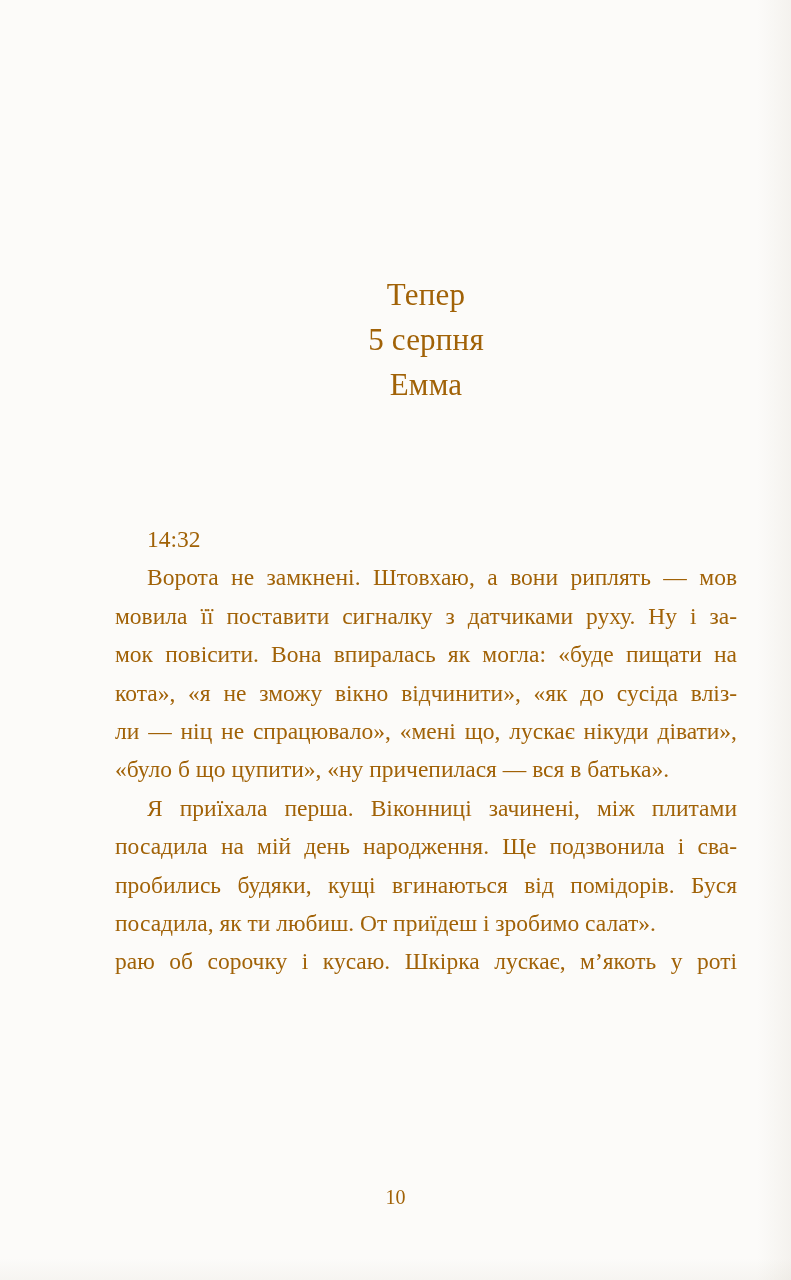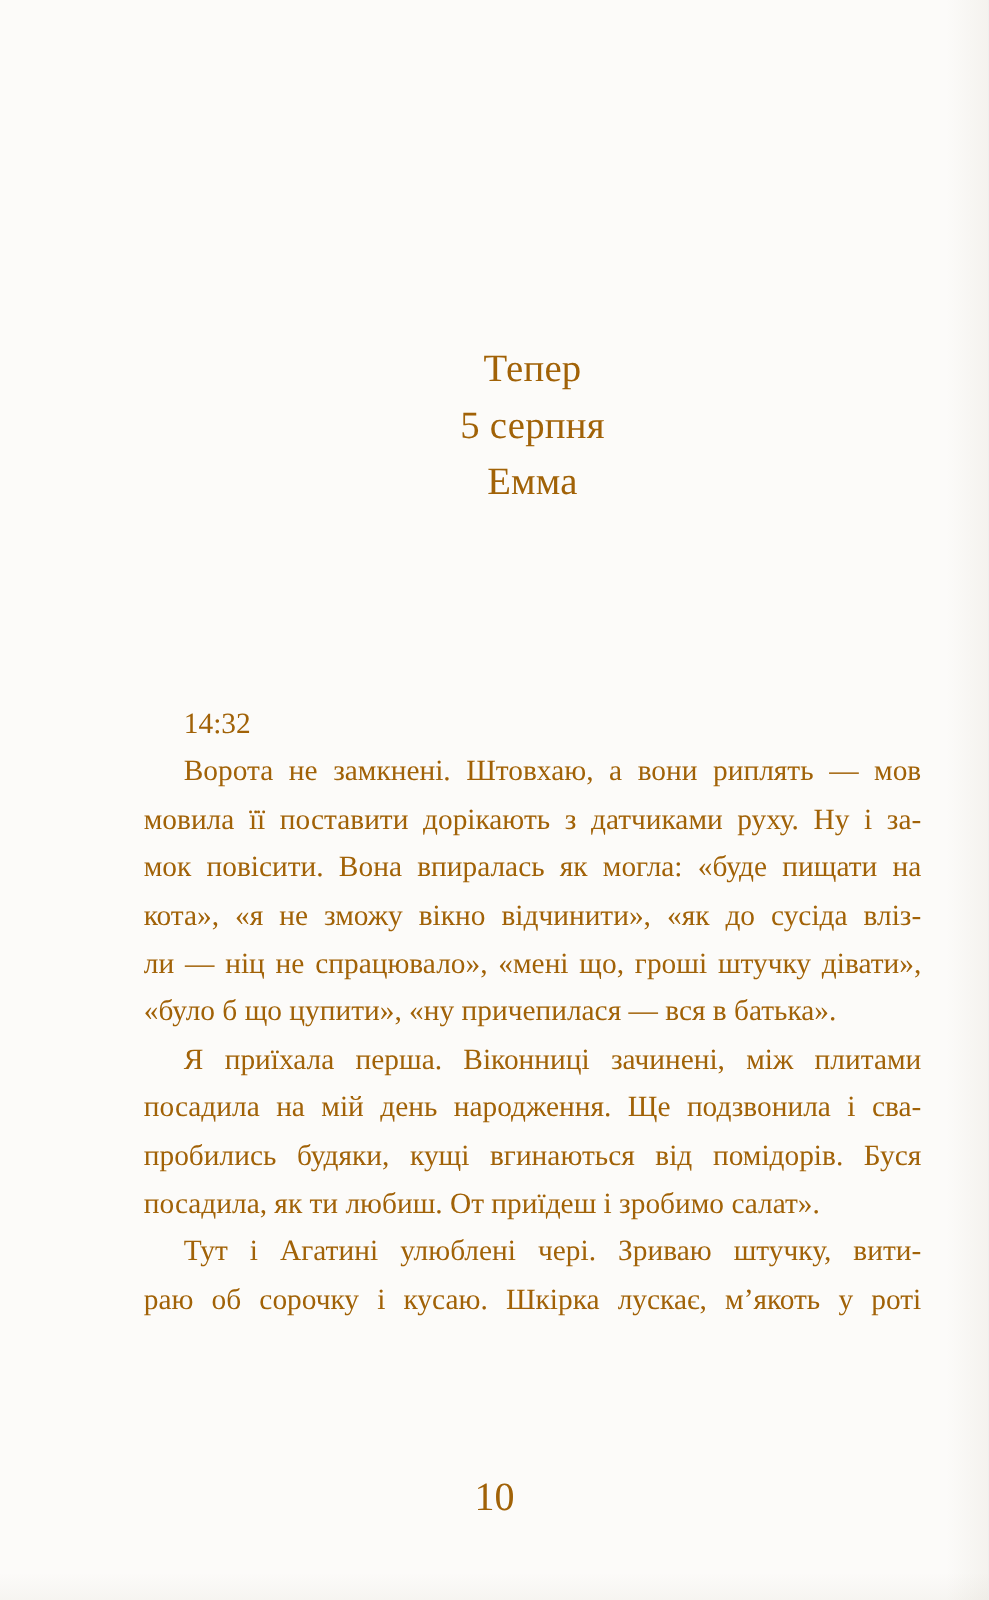--- a/index.html
+++ b/index.html
@@ -45,69 +45,67 @@
     letter-spacing: 0.2px;
   }
 
   .body-block {
     position: absolute;
     left: 115px;
     width: 622px;
     top: 520px;
     font-size: 23.5px;
     line-height: 38.4px;
-    margin-top: 40px;
   }
   .line {
     white-space: nowrap;
     text-align: justify;
     text-align-last: justify;
   }
   .line.last {
     text-align: left;
     text-align-last: left;
   }
   .line.indent {
     text-indent: 32px;
   }
 
   .footer {
     position: absolute;
     left: 0;
     top: 1182px;
     width: 791px;
     text-align: center;
-    font-size: 32px;
+    font-size: 20px;
     line-height: 30px;
   }
 </style>
 </head>
 <body>
 
 <div class="page">
 
   <div class="title-block">
     <div>Тепер</div>
     <div>5 серпня</div>
     <div>Емма</div>
   </div>
 
   <div class="body-block">
       <div class="line indent last">14:32</div>
       <div class="line indent">Ворота не замкнені. Штовхаю, а вони риплять — мов</div>
-      <div class="line">мовила її поставити дорікають з датчиками руху. Ну і за-</div>
+      <div class="line">мовила її поставити сигналку з датчиками руху. Ну і за-</div>
       <div class="line">мок повісити. Вона впиралась як могла: «буде пищати на</div>
       <div class="line">кота», «я не зможу вікно відчинити», «як до сусіда вліз-</div>
-      <div class="line">ли — ніц не спрацювало», «мені що, гроші штучку дівати»,</div>
+      <div class="line">ли — ніц не спрацювало», «мені що, лускає нікуди дівати»,</div>
       <div class="line last">«було б що цупити», «ну причепилася — вся в батька».</div>
       <div class="line indent">Я приїхала перша. Віконниці зачинені, між плитами</div>
       <div class="line">посадила на мій день народження. Ще подзвонила і сва-</div>
       <div class="line">пробились будяки, кущі вгинаються від помідорів. Буся</div>
       <div class="line last">посадила, як ти любиш. От приїдеш і зробимо салат».</div>
-      <div class="line indent">Тут і Агатині улюблені чері. Зриваю штучку, вити-</div>
       <div class="line">раю об сорочку і кусаю. Шкірка лускає, м’якоть у роті</div>
     </div>
 
   <div class="footer">10</div>
 
   <div class="page-edge-right"></div>
   <div class="page-edge-bottom"></div>
 </div>
 
 </body></html>

